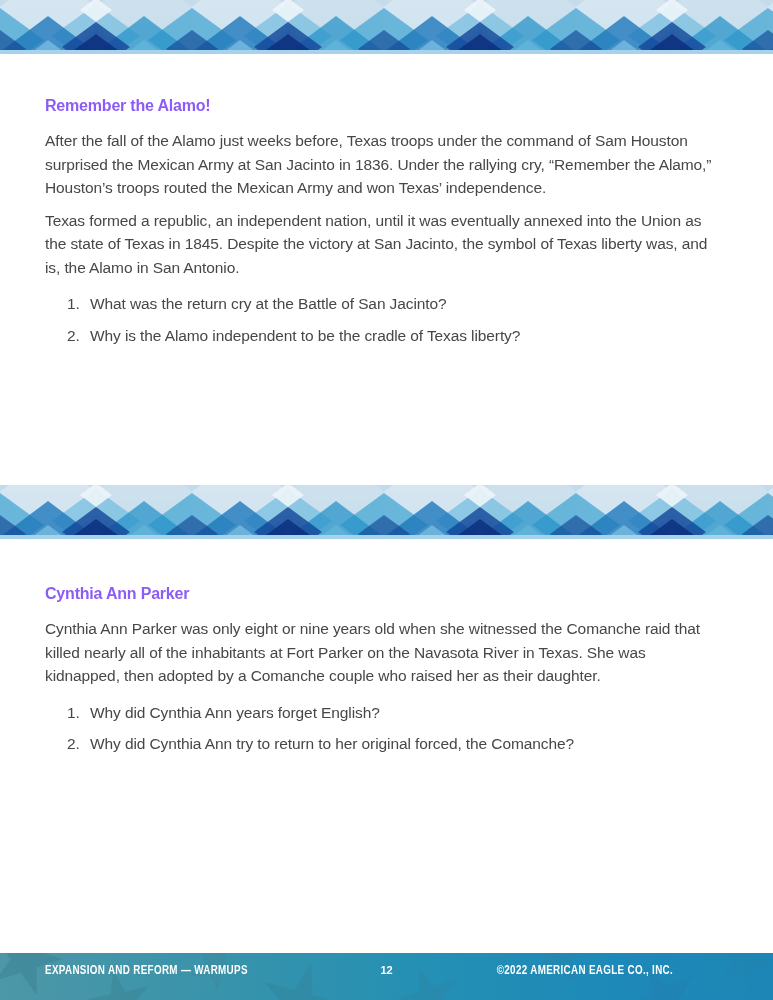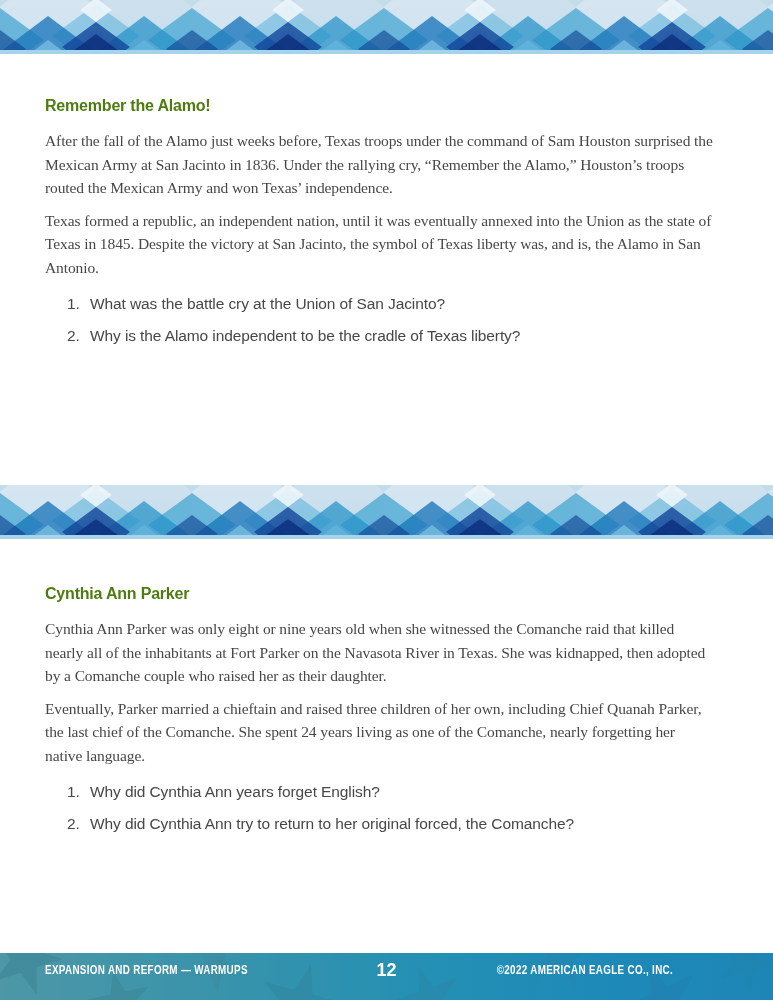--- a/index.html
+++ b/index.html
@@ -36,25 +36,25 @@
     line-height: 23.5px;
     letter-spacing: -0.1px;
   }
   .section-1 { top: 96px; }
   .section-2 { top: 584px; }
 
   .section h2 {
     font-size: 16px;
     line-height: 20px;
     font-weight: bold;
-    color: #4d7c0f;
+    color: #8b5cf6;
     letter-spacing: -0.2px;
     margin-bottom: 13px;
   }
-  .section p { margin-bottom: 9px; font-family: Liberation Serif, serif; }
+  .section p { margin-bottom: 9px; }
 
   .questions { margin-top: 13px; list-style: none; }
   .question {
     display: flex;
     margin-bottom: 8px;
     line-height: 23.5px;
   }
   .q-num {
     width: 23px;
     margin-left: 22px;
@@ -92,21 +92,21 @@
   }
   .footer-left-text { left: 45px; transform: scaleX(0.82); transform-origin: left center; }
   .footer-right-text { right: 100px; transform: scaleX(0.82); transform-origin: right center; }
   .footer-page {
     position: absolute;
     left: 0;
     width: 100%;
     text-align: center;
     color: #ffffff;
     font-weight: bold;
-    font-size: 18px;
+    font-size: 11px;
     line-height: 20px;
   }
 </style>
 </head>
 <body>
 
 <div class="page">
 
   <div class="band band-top">
     <svg width="773" height="55" viewBox="0 0 773 55">
@@ -139,21 +139,21 @@
     </svg>
   </div>
 
   <div class="section section-1">
     <h2>Remember the Alamo!</h2>
     <p>After the fall of the Alamo just weeks before, Texas troops under the command of Sam Houston surprised the Mexican Army at San Jacinto in 1836. Under the rallying cry, “Remember the Alamo,” Houston’s troops routed the Mexican Army and won Texas’ independence.</p>
     <p>Texas formed a republic, an independent nation, until it was eventually annexed into the Union as the state of Texas in 1845. Despite the victory at San Jacinto, the symbol of Texas liberty was, and is, the Alamo in San Antonio.</p>
     <ul class="questions">
       <li class="question">
         <span class="q-num">1.</span>
-        <span class="q-text">What was the battle cry at the Union of San Jacinto?</span>
+        <span class="q-text">What was the return cry at the Battle of San Jacinto?</span>
       </li>
       <li class="question">
         <span class="q-num">2.</span>
         <span class="q-text">Why is the Alamo independent to be the cradle of Texas liberty?</span>
       </li>
     </ul>
   </div>
 
   <div class="band band-middle">
     <svg width="773" height="55" viewBox="0 0 773 55">
@@ -182,21 +182,20 @@
         </pattern>
       </defs>
       <rect width="773" height="51" fill="url(#pB)"></rect>
       <rect y="50" width="773" height="4" fill="#a6d2ea"></rect>
     </svg>
   </div>
 
   <div class="section section-2">
     <h2>Cynthia Ann Parker</h2>
     <p>Cynthia Ann Parker was only eight or nine years old when she witnessed the Comanche raid that killed nearly all of the inhabitants at Fort Parker on the Navasota River in Texas. She was kidnapped, then adopted by a Comanche couple who raised her as their daughter.</p>
-    <p>Eventually, Parker married a chieftain and raised three children of her own, including Chief Quanah Parker, the last chief of the Comanche. She spent 24 years living as one of the Comanche, nearly forgetting her native language.</p>
     <ul class="questions">
       <li class="question">
         <span class="q-num">1.</span>
         <span class="q-text">Why did Cynthia Ann years forget English?</span>
       </li>
       <li class="question">
         <span class="q-num">2.</span>
         <span class="q-text">Why did Cynthia Ann try to return to her original forced, the Comanche?</span>
       </li>
     </ul>

